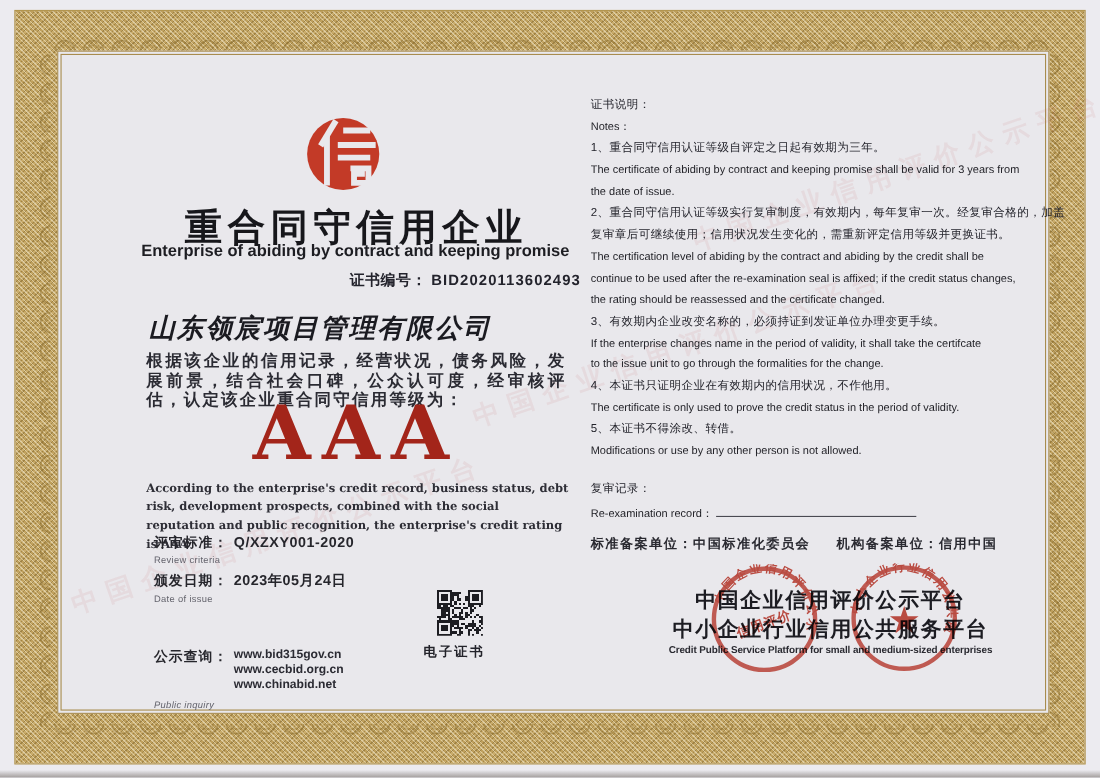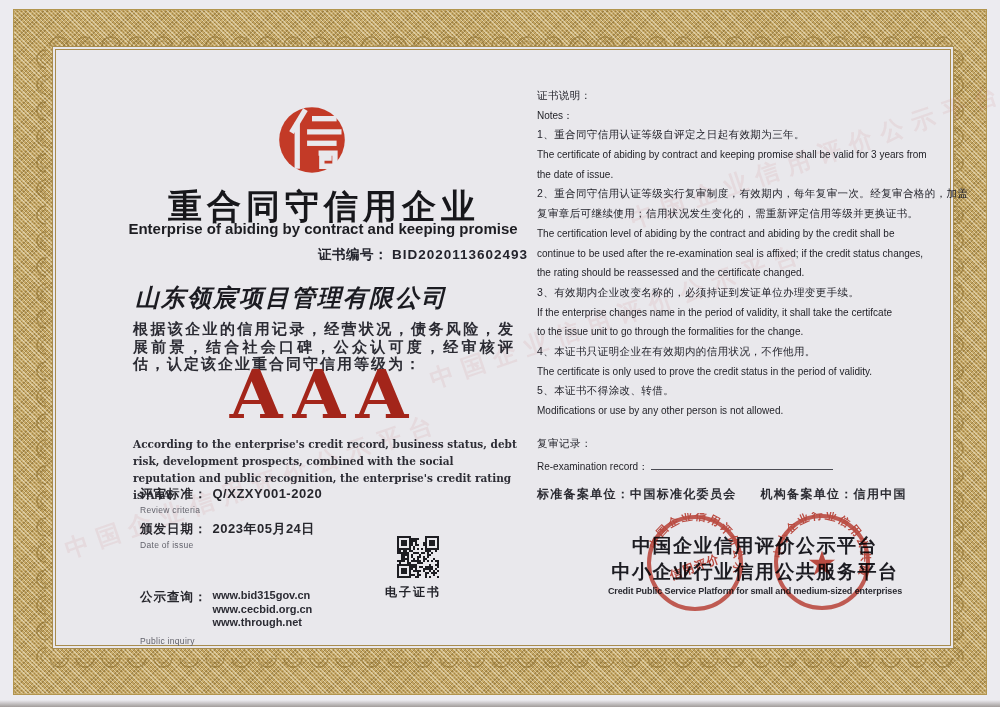--- a/index.html
+++ b/index.html
@@ -121,23 +121,23 @@
     <div class="fsub">Review criteria</div>
   </div>
   <div class="abs frow" style="top:519px;">
     <span class="flabel">颁发日期：</span><span class="fvalue">2023年05月24日</span>
     <div class="fsub">Date of issue</div>
   </div>
   <div class="abs frow" style="top:589px;">
     <span class="flabel" style="vertical-align:top;">公示查询：</span><span class="urls">
       <div class="url">www.bid315gov.cn</div>
       <div class="url">www.cecbid.org.cn</div>
-      <div class="url">www.through.net</div>
+      <div class="url">www.chinabid.net</div>
     </span>
-    <div class="fsub" style="margin-top:6px;">Public inquiry</div>
+    <div class="fsub" style="margin-top:6px;font-style:italic;">Public inquiry</div>
   </div>
 
   <div class="abs qr"><svg width="42" height="42" viewBox="0 0 42 42" fill="#1d1d22" shape-rendering="crispEdges">
         <rect x="0" y="0" width="2" height="2"></rect>
         <rect x="2" y="0" width="2" height="2"></rect>
         <rect x="4" y="0" width="2" height="2"></rect>
         <rect x="6" y="0" width="2" height="2"></rect>
         <rect x="8" y="0" width="2" height="2"></rect>
         <rect x="10" y="0" width="2" height="2"></rect>
         <rect x="12" y="0" width="2" height="2"></rect>

